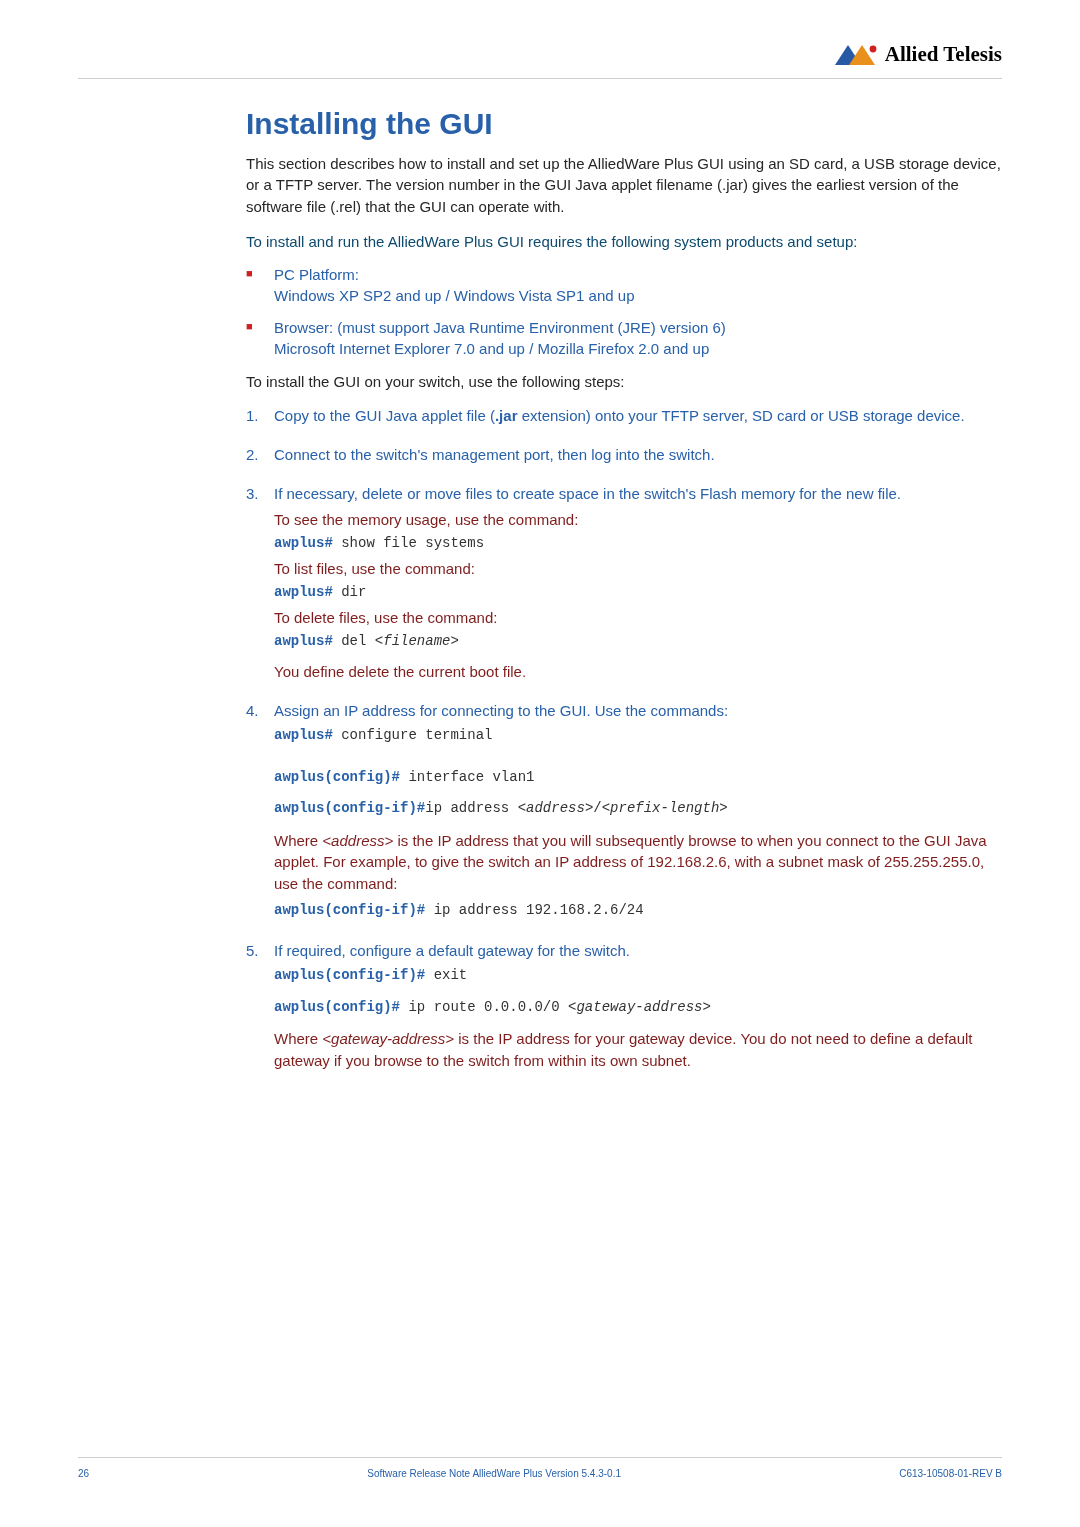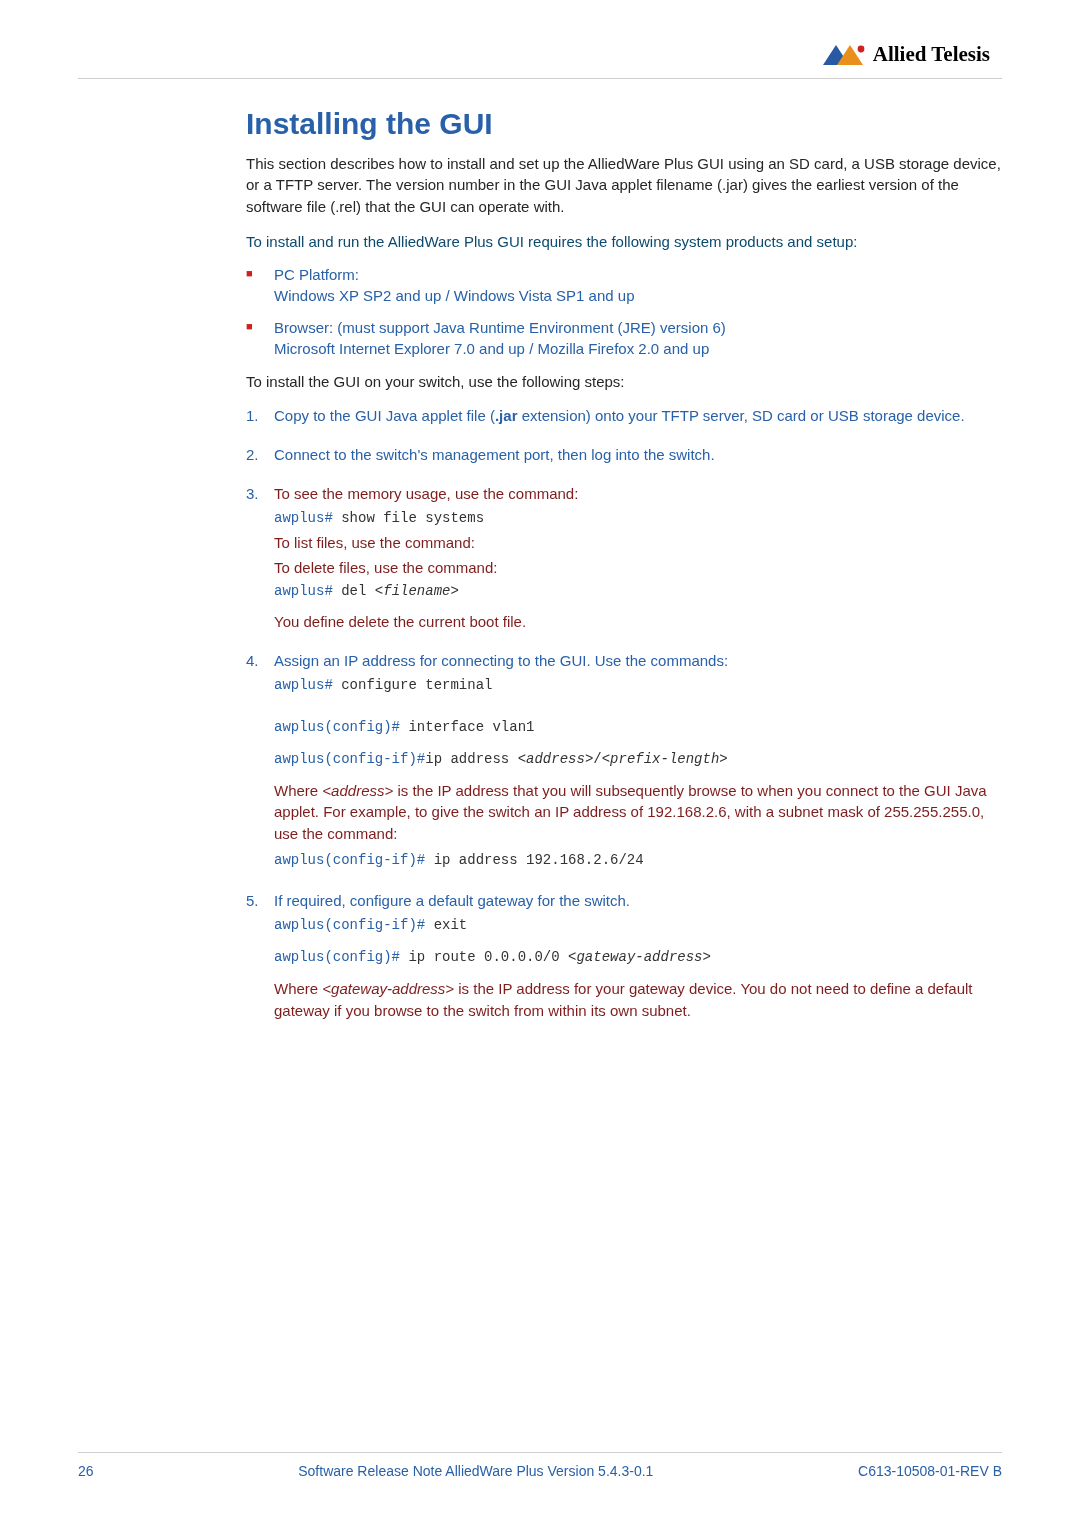--- a/index.html
+++ b/index.html
@@ -11,21 +11,21 @@
     position: relative;
     color: #333;
   }
   .page-wrap {
     padding: 42px 78px 0 78px;
     position: relative;
   }
   .logo-area {
     position: absolute;
     top: 42px;
-    right: 90px;
+    right: 78px;
     display: flex;
     align-items: center;
     gap: 6px;
   }
   .logo-icon svg { display: block; }
   .logo-text {
     font-family: "Times New Roman", serif;
     font-weight: bold;
     font-size: 21px;
     color: #000;
@@ -110,34 +110,34 @@
   .step-body .cmd {
     margin-top: 3px;
     margin-bottom: 3px;
   }
   .step-body p { color: #7f1d1d; }
   .cmd {
     font-family: "Courier New", monospace;
     font-size: 14px;
     line-height: 1.55;
   }
-  .cmd .prompt { color: #2861a9; font-weight: normal; }
+  .cmd .prompt { color: #2861a9; font-weight: bold; }
   .cmd .arg { color: #333; text-align: center; }
   .cmd .ital { font-style: italic; color: #333; }
   .blue-ital { font-style: italic; margin-top: 8px; }
   .footer {
     position: absolute;
     bottom: 48px;
     left: 78px;
     right: 78px;
     border-top: 1px solid #cfcfcf;
     padding-top: 10px;
     display: flex;
     justify-content: space-between;
-    font-size: 14px;
+    font-size: 10px;
     color: #2861a9;
   }
 </style>
 </head>
 <body>
 
 <div class="page-wrap">
   <div class="logo-area">
     <span class="logo-icon">
       <svg width="44" height="20" viewBox="0 0 44 20">
@@ -173,24 +173,26 @@
     <ol class="steps">
       <li>
         <span>Copy to the GUI Java applet file (</span><b>.jar</b><span> extension) onto your TFTP server, SD card or USB storage device.</span>
       </li>
 
       <li>
         <span>Connect to the switch's management port, then log into the switch.</span>
       </li>
 
       <li>
+        <span>If necessary, delete or move files to create space in the switch's Flash memory for the new file.</span>
         <div class="step-body">
           <p>To see the memory usage, use the command:</p>
           <div class="cmd"><span class="prompt">awplus#</span><span class="arg"> show file systems</span></div>
           <p>To list files, use the command:</p>
+          <div class="cmd"><span class="prompt">awplus#</span><span class="arg"> dir</span></div>
           <p>To delete files, use the command:</p>
           <div class="cmd"><span class="prompt">awplus#</span><span class="arg"> del &lt;</span><span class="ital">filename</span><span class="arg">&gt;</span></div>
           <p style="margin-top:8px">You define delete the current boot file.</p>
         </div>
       </li>
 
       <li>
         <span>Assign an IP address for connecting to the GUI. Use the commands:</span>
         <div class="step-body">
           <div class="cmd"><span class="prompt">awplus#</span><span class="arg"> configure terminal</span></div>

